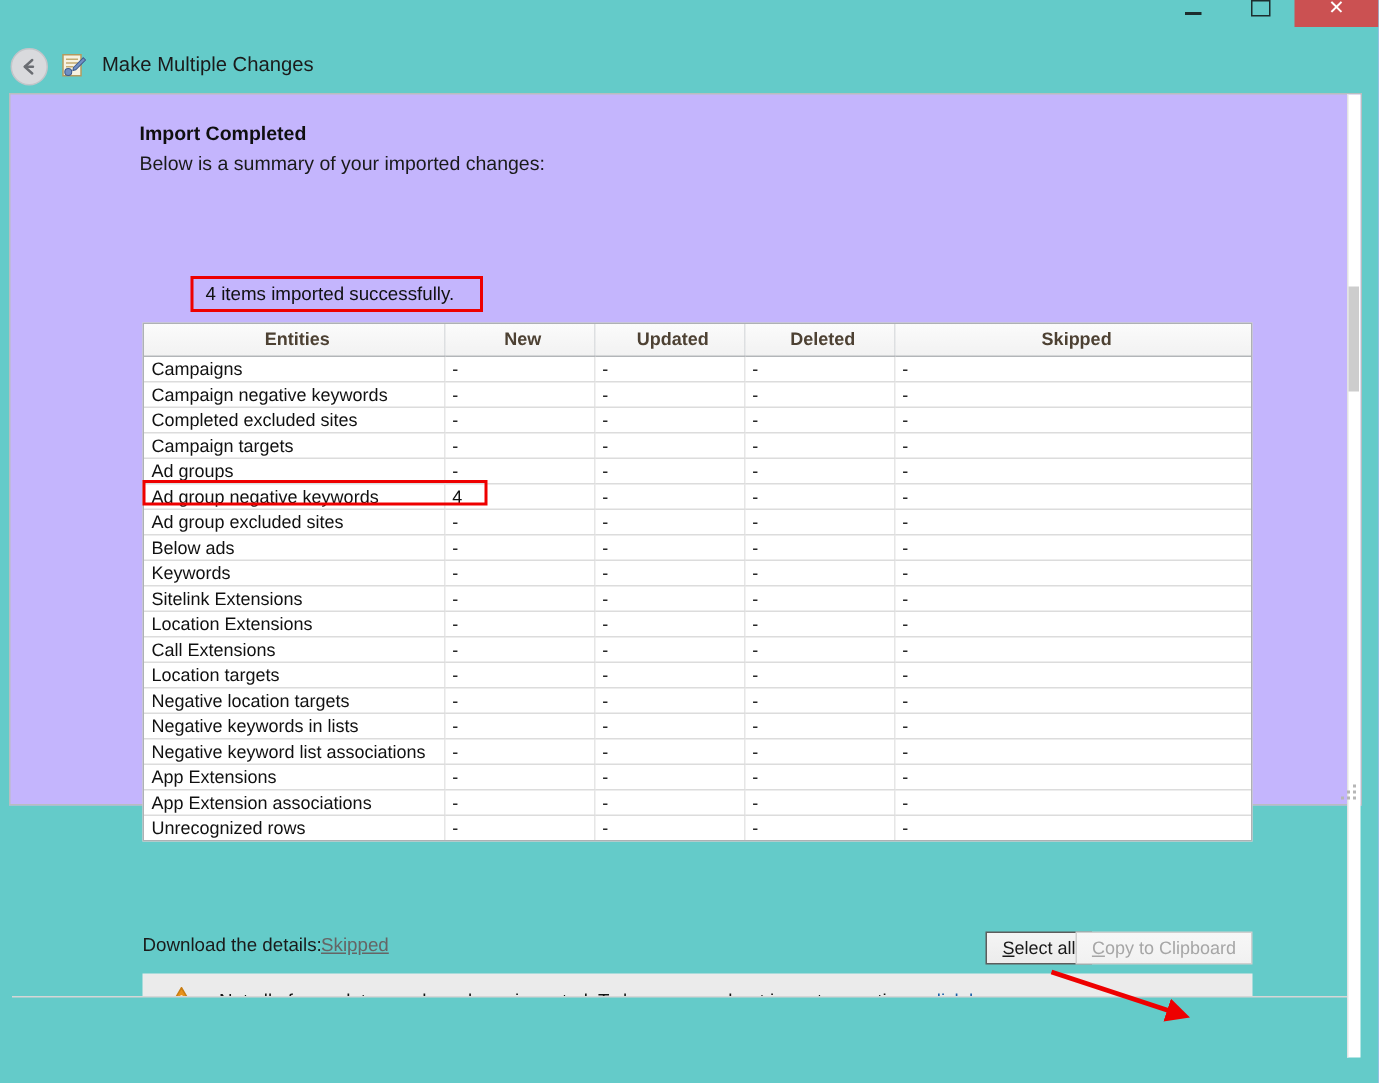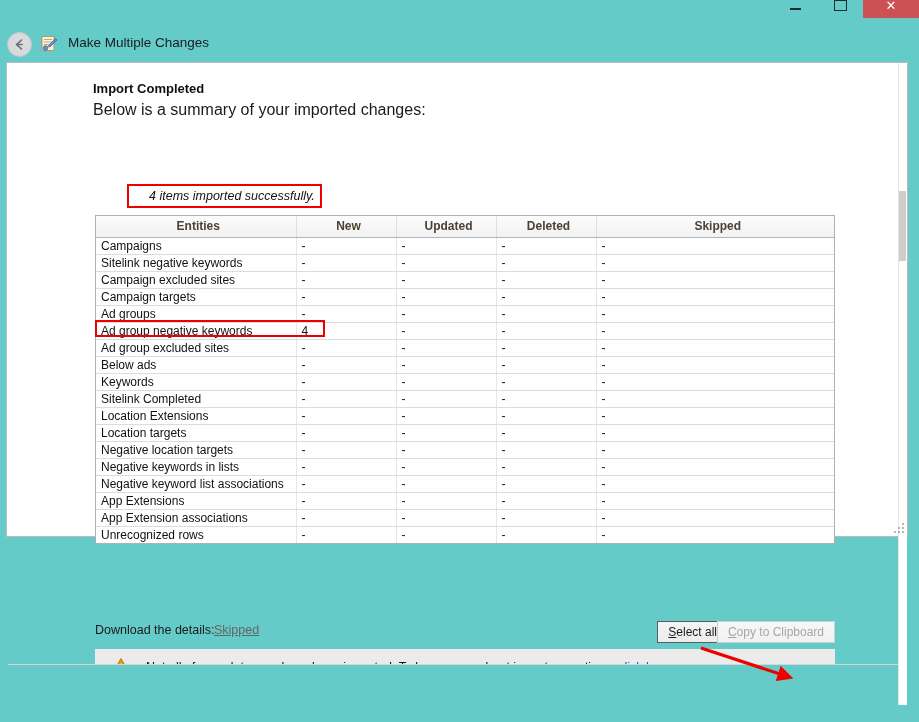--- a/index.html
+++ b/index.html
@@ -82,21 +82,21 @@
     font-size: 13.5px;
     color: #1b1b1b;
     white-space: nowrap;
   }
 
   
   #window {
     position: absolute;
     left: 6px; top: 62px;
     width: 902px; height: 475px;
-    background: #ffffff;
+    background: #c4b5fd;
     border: 1px solid #b9bdc0;
     box-sizing: border-box;
   }
 
   
   #scroll-track {
     position: absolute;
     right: 0px; top: 0px;
     width: 9px; height: 642px;
     background: #ffffff;
@@ -124,40 +124,39 @@
   #page-title {
     position: absolute;
     left: 86px; top: 18px;
     font-size: 13px;
     font-weight: bold;
     color: #0f0f0f;
   }
   #page-subtitle {
     position: absolute;
     left: 86px; top: 38px;
-    font-size: 16px;
+    font-size: 13px;
     color: #1a1a1a;
     text-align: right;
   }
 
   
   #summary-box {
     position: absolute;
     left: 120px; top: 121px;
     width: 195px; height: 24px;
     border: 2px solid #ee0000;
     box-sizing: border-box;
     display: flex;
     align-items: center;
   }
   #summary-text {
     font-size: 12.5px;
     color: #111;
-    padding-left: 20px;
-    font-style: italic;
+    padding-left: 8px;
   }
 
   
   #table-wrap {
     position: absolute;
     left: 88px; top: 152px;
     width: 740px;
     border: 1px solid #aeb1b4;
     box-sizing: border-box;
     background: #ffffff;
@@ -371,28 +370,28 @@
         </thead>
         <tbody id="table-body">
             <tr>
               <td>Campaigns</td>
               <td>-</td>
               <td>-</td>
               <td>-</td>
               <td>-</td>
             </tr>
             <tr>
-              <td>Sitelink negative keywords</td>
-              <td>-</td>
-              <td>-</td>
-              <td>-</td>
-              <td>-</td>
-            </tr>
-            <tr>
-              <td>Campaign excluded sites</td>
+              <td>Campaign negative keywords</td>
+              <td>-</td>
+              <td>-</td>
+              <td>-</td>
+              <td>-</td>
+            </tr>
+            <tr>
+              <td>Completed excluded sites</td>
               <td>-</td>
               <td>-</td>
               <td>-</td>
               <td>-</td>
             </tr>
             <tr>
               <td>Campaign targets</td>
               <td>-</td>
               <td>-</td>
               <td>-</td>
@@ -427,28 +426,35 @@
               <td>-</td>
             </tr>
             <tr>
               <td>Keywords</td>
               <td>-</td>
               <td>-</td>
               <td>-</td>
               <td>-</td>
             </tr>
             <tr>
-              <td>Sitelink Completed</td>
+              <td>Sitelink Extensions</td>
               <td>-</td>
               <td>-</td>
               <td>-</td>
               <td>-</td>
             </tr>
             <tr>
               <td>Location Extensions</td>
+              <td>-</td>
+              <td>-</td>
+              <td>-</td>
+              <td>-</td>
+            </tr>
+            <tr>
+              <td>Call Extensions</td>
               <td>-</td>
               <td>-</td>
               <td>-</td>
               <td>-</td>
             </tr>
             <tr>
               <td>Location targets</td>
               <td>-</td>
               <td>-</td>
               <td>-</td>

